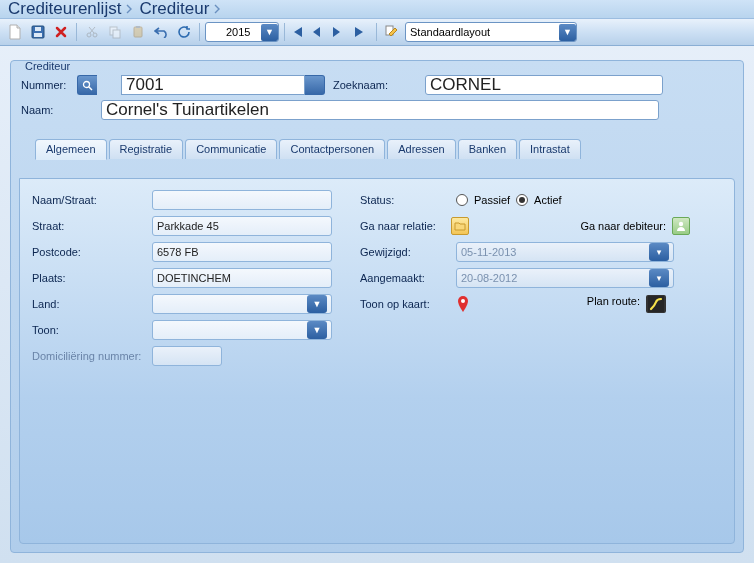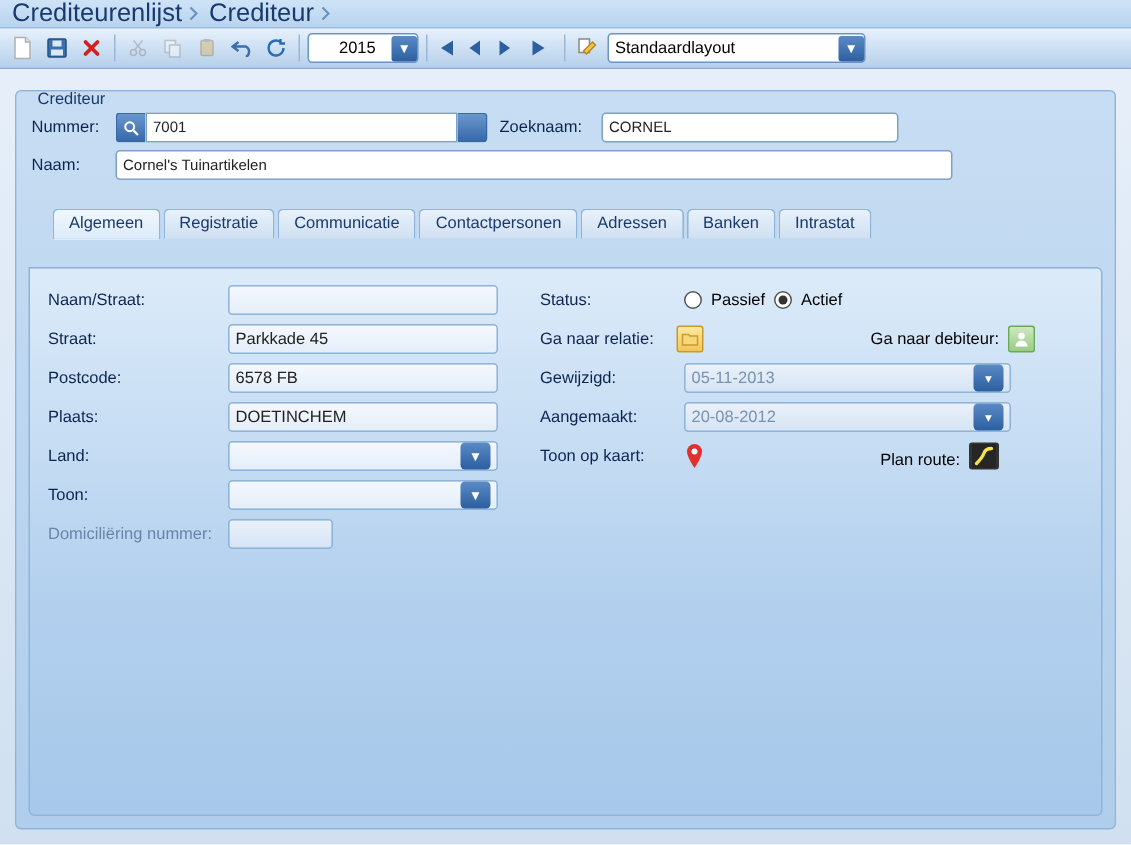--- a/index.html
+++ b/index.html
@@ -80,41 +80,41 @@
     padding:0 4px;
   }
   .header-fields {
     padding: 14px 10px 8px 10px;
   }
   .row { display:flex; align-items:center; margin-bottom:5px;}
   .label { width:56px; color:#0b2550; font-size:11px;}
   .input {
     height:20px; background:#fff;
     border:1px solid #7ba1cc; border-radius:3px;
-    padding:0 4px; font-size:10px; color:#222;
-    display:flex;align-items:center;
+    padding:0 4px; font-size:17px; color:#222;
+    display:flex;align-items:center;margin-left:24px;
   }
   .nummer-wrap { display:flex; align-items:stretch; width:248px;}
   .lookup-btn {
     width:20px;height:20px;
     background:linear-gradient(to bottom,#6a97cd,#3768a8);
     border-radius:3px 0 0 3px;
     display:flex;align-items:center;justify-content:center;
     border:1px solid #3768a8; border-right:none;
     color:#fff;font-size:10px;
   }
   .nummer-input {flex:1; border-radius:0;}
   .lookup-end {
     width:20px;height:20px;
     background:linear-gradient(to bottom,#6a97cd,#3768a8);
     border-radius:0 3px 3px 0;
     border:1px solid #3768a8; border-left:none;
   }
   .zoek-label {margin-left:8px;width:68px;color:#0b2550;}
-  .zoek-input { width:198px;}
+  .zoek-input { width:238px;}
   .naam-input { width:558px;}
   
   .tabbar {
     display:flex; gap:2px; padding-left:24px; margin-top:6px;
     position:relative; z-index:2;
   }
   .tab {
     background:linear-gradient(to bottom,#e9f1fb,#cfe0f2);
     border:1px solid #8fb4db;
     border-bottom:none;
@@ -411,21 +411,21 @@
         <span class="fld-label" style="width:96px">Toon op kaart:</span>
         <div class="link-row" style="width:210px;justify-content:space-between">
           <span style="display:flex;align-items:center;gap:40px">
             <span class="icon-pin">
               <svg width="14" height="18" viewBox="0 0 14 18">
                   <path d="M7 1a5 5 0 0 1 5 5c0 4-5 11-5 11S2 10 2 6a5 5 0 0 1 5-5z" fill="#e03030"></path>
                   <circle cx="7" cy="6" r="2" fill="#fff"></circle>
                 </svg>
             </span>
           </span>
-          <span style="display:flex;align-items:flex-end;gap:6px">
+          <span style="display:flex;align-items:flex-start;gap:6px">
             <span>Plan route:</span>
             <span class="icon-sq icon-route">
               <svg width="16" height="16" viewBox="0 0 16 16">
                   <rect width="16" height="16" fill="#262626"></rect>
                   <path d="M3 13 Q7 9 8 6 Q9 3 13 3" fill="none" stroke="#f7e24a" stroke-width="2.2" stroke-linecap="round"></path>
                 </svg>
             </span>
           </span>
         </div>
       </div>

